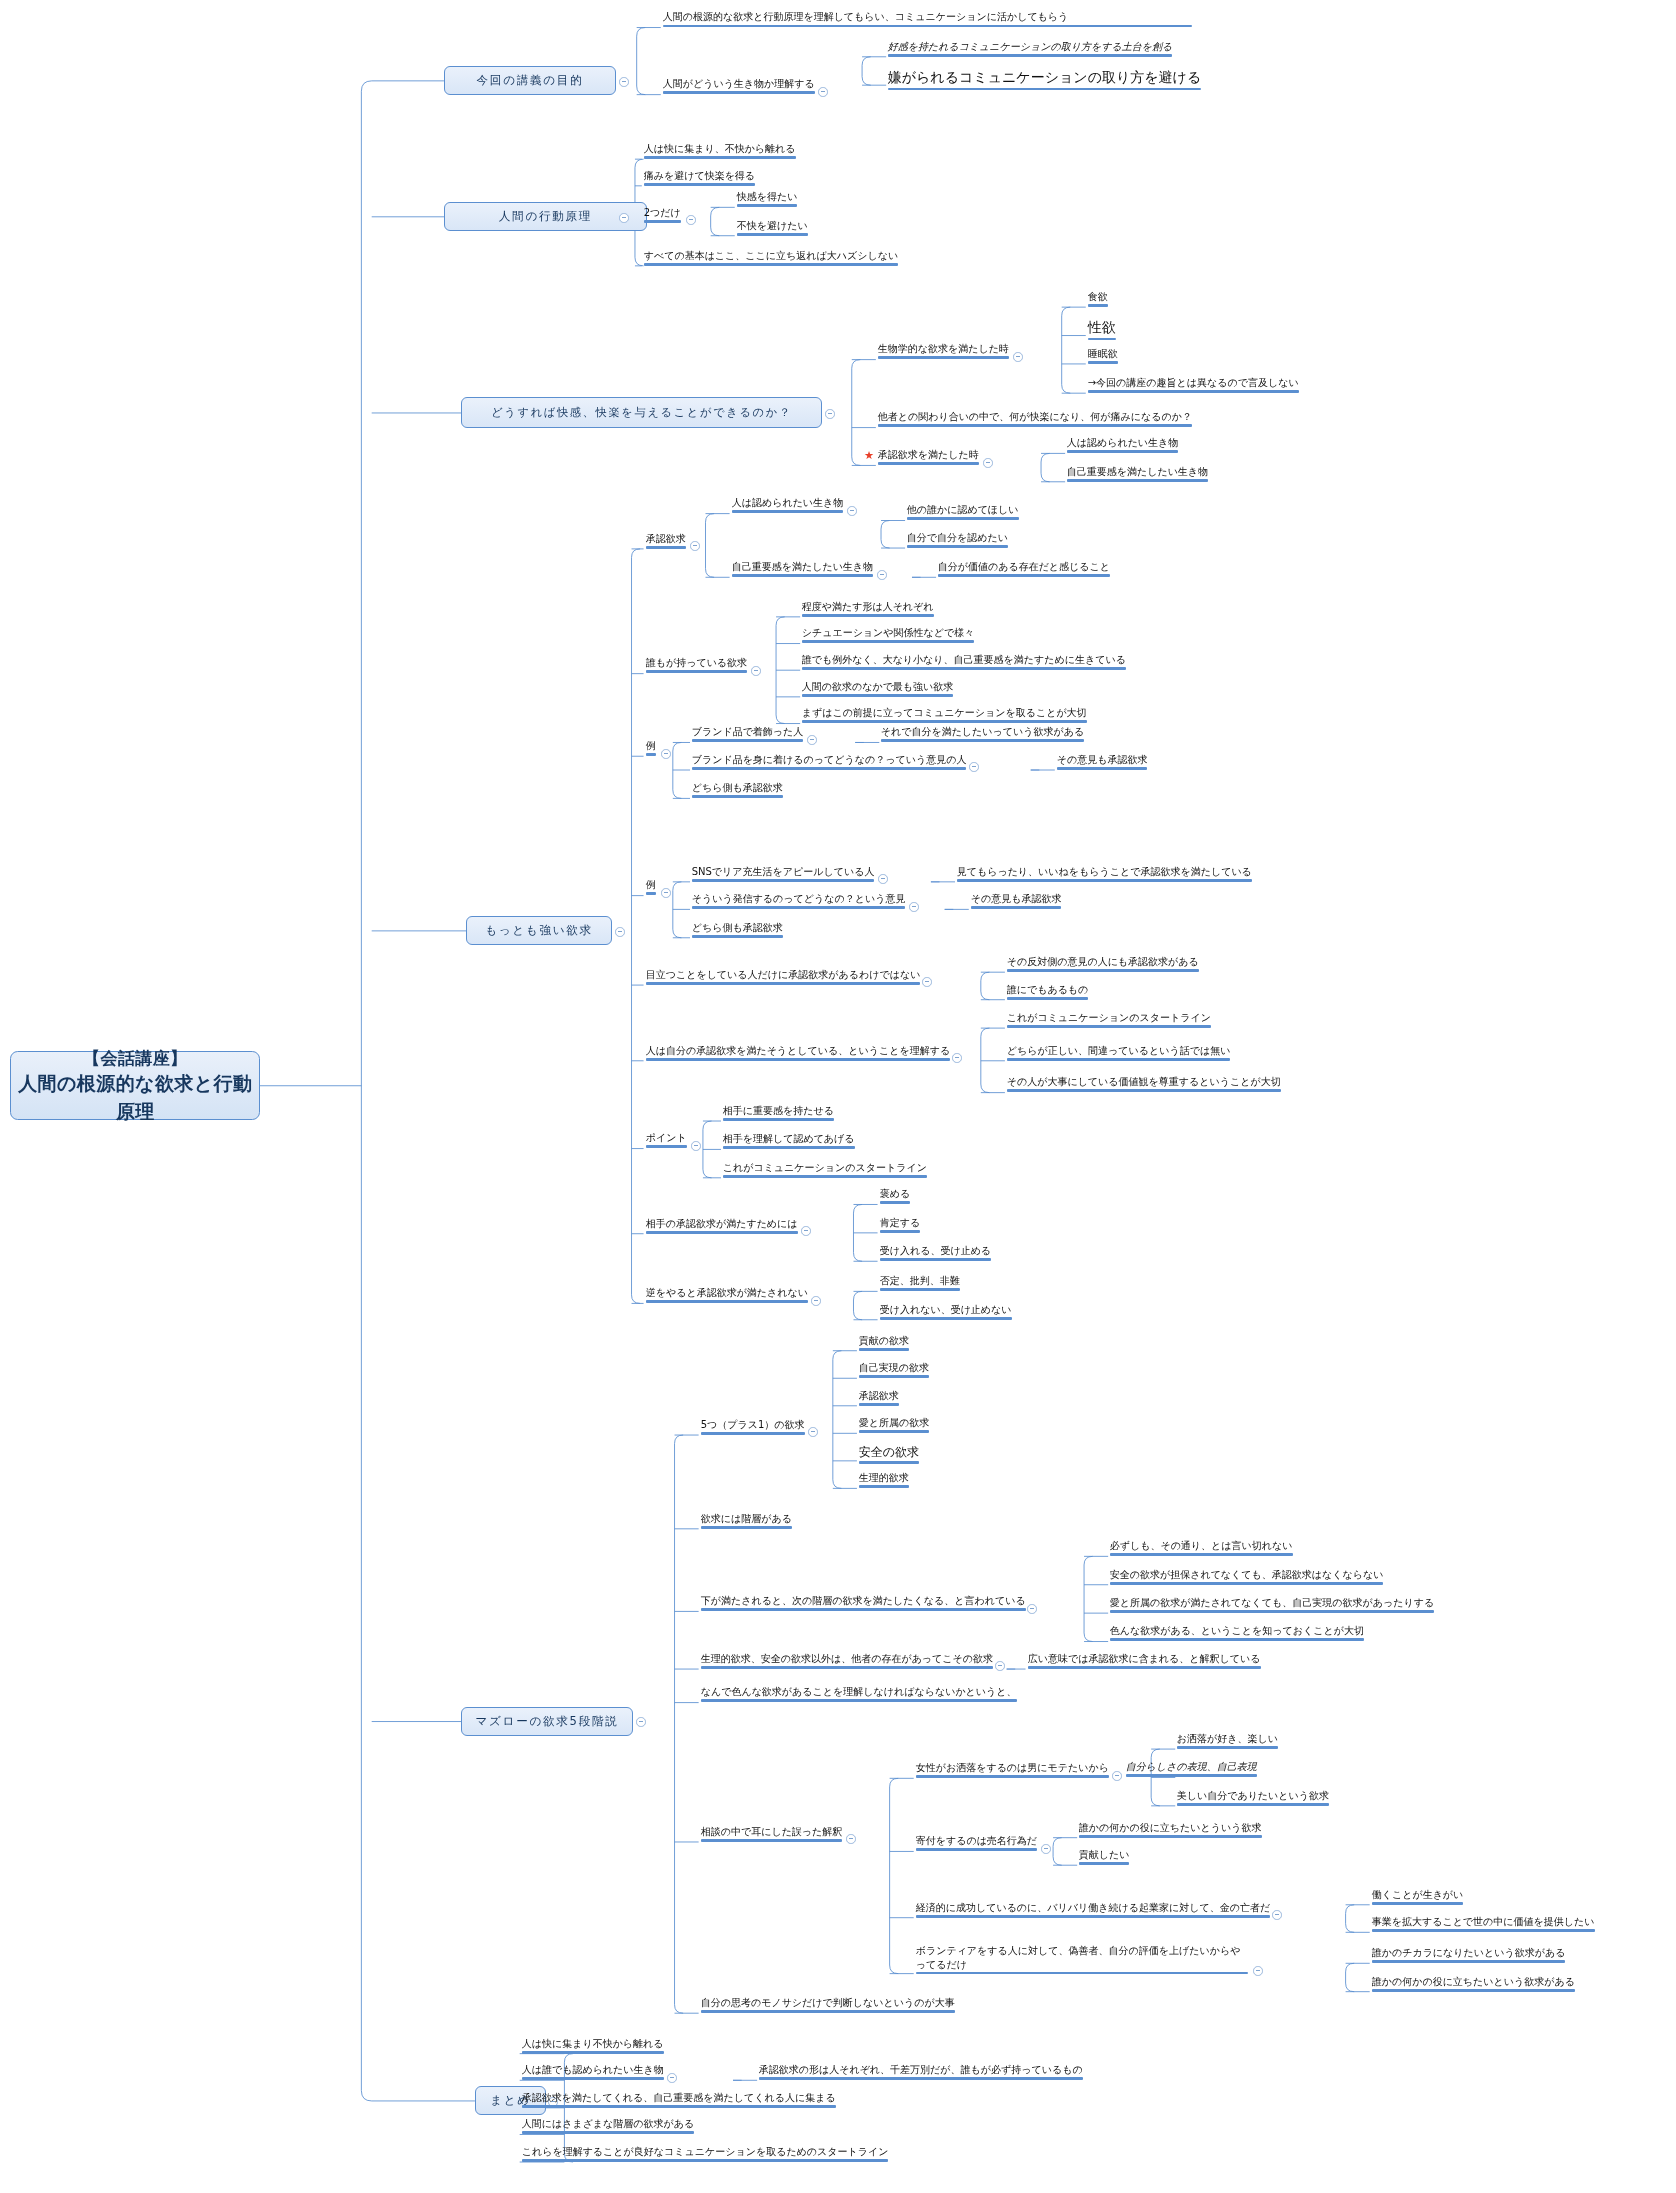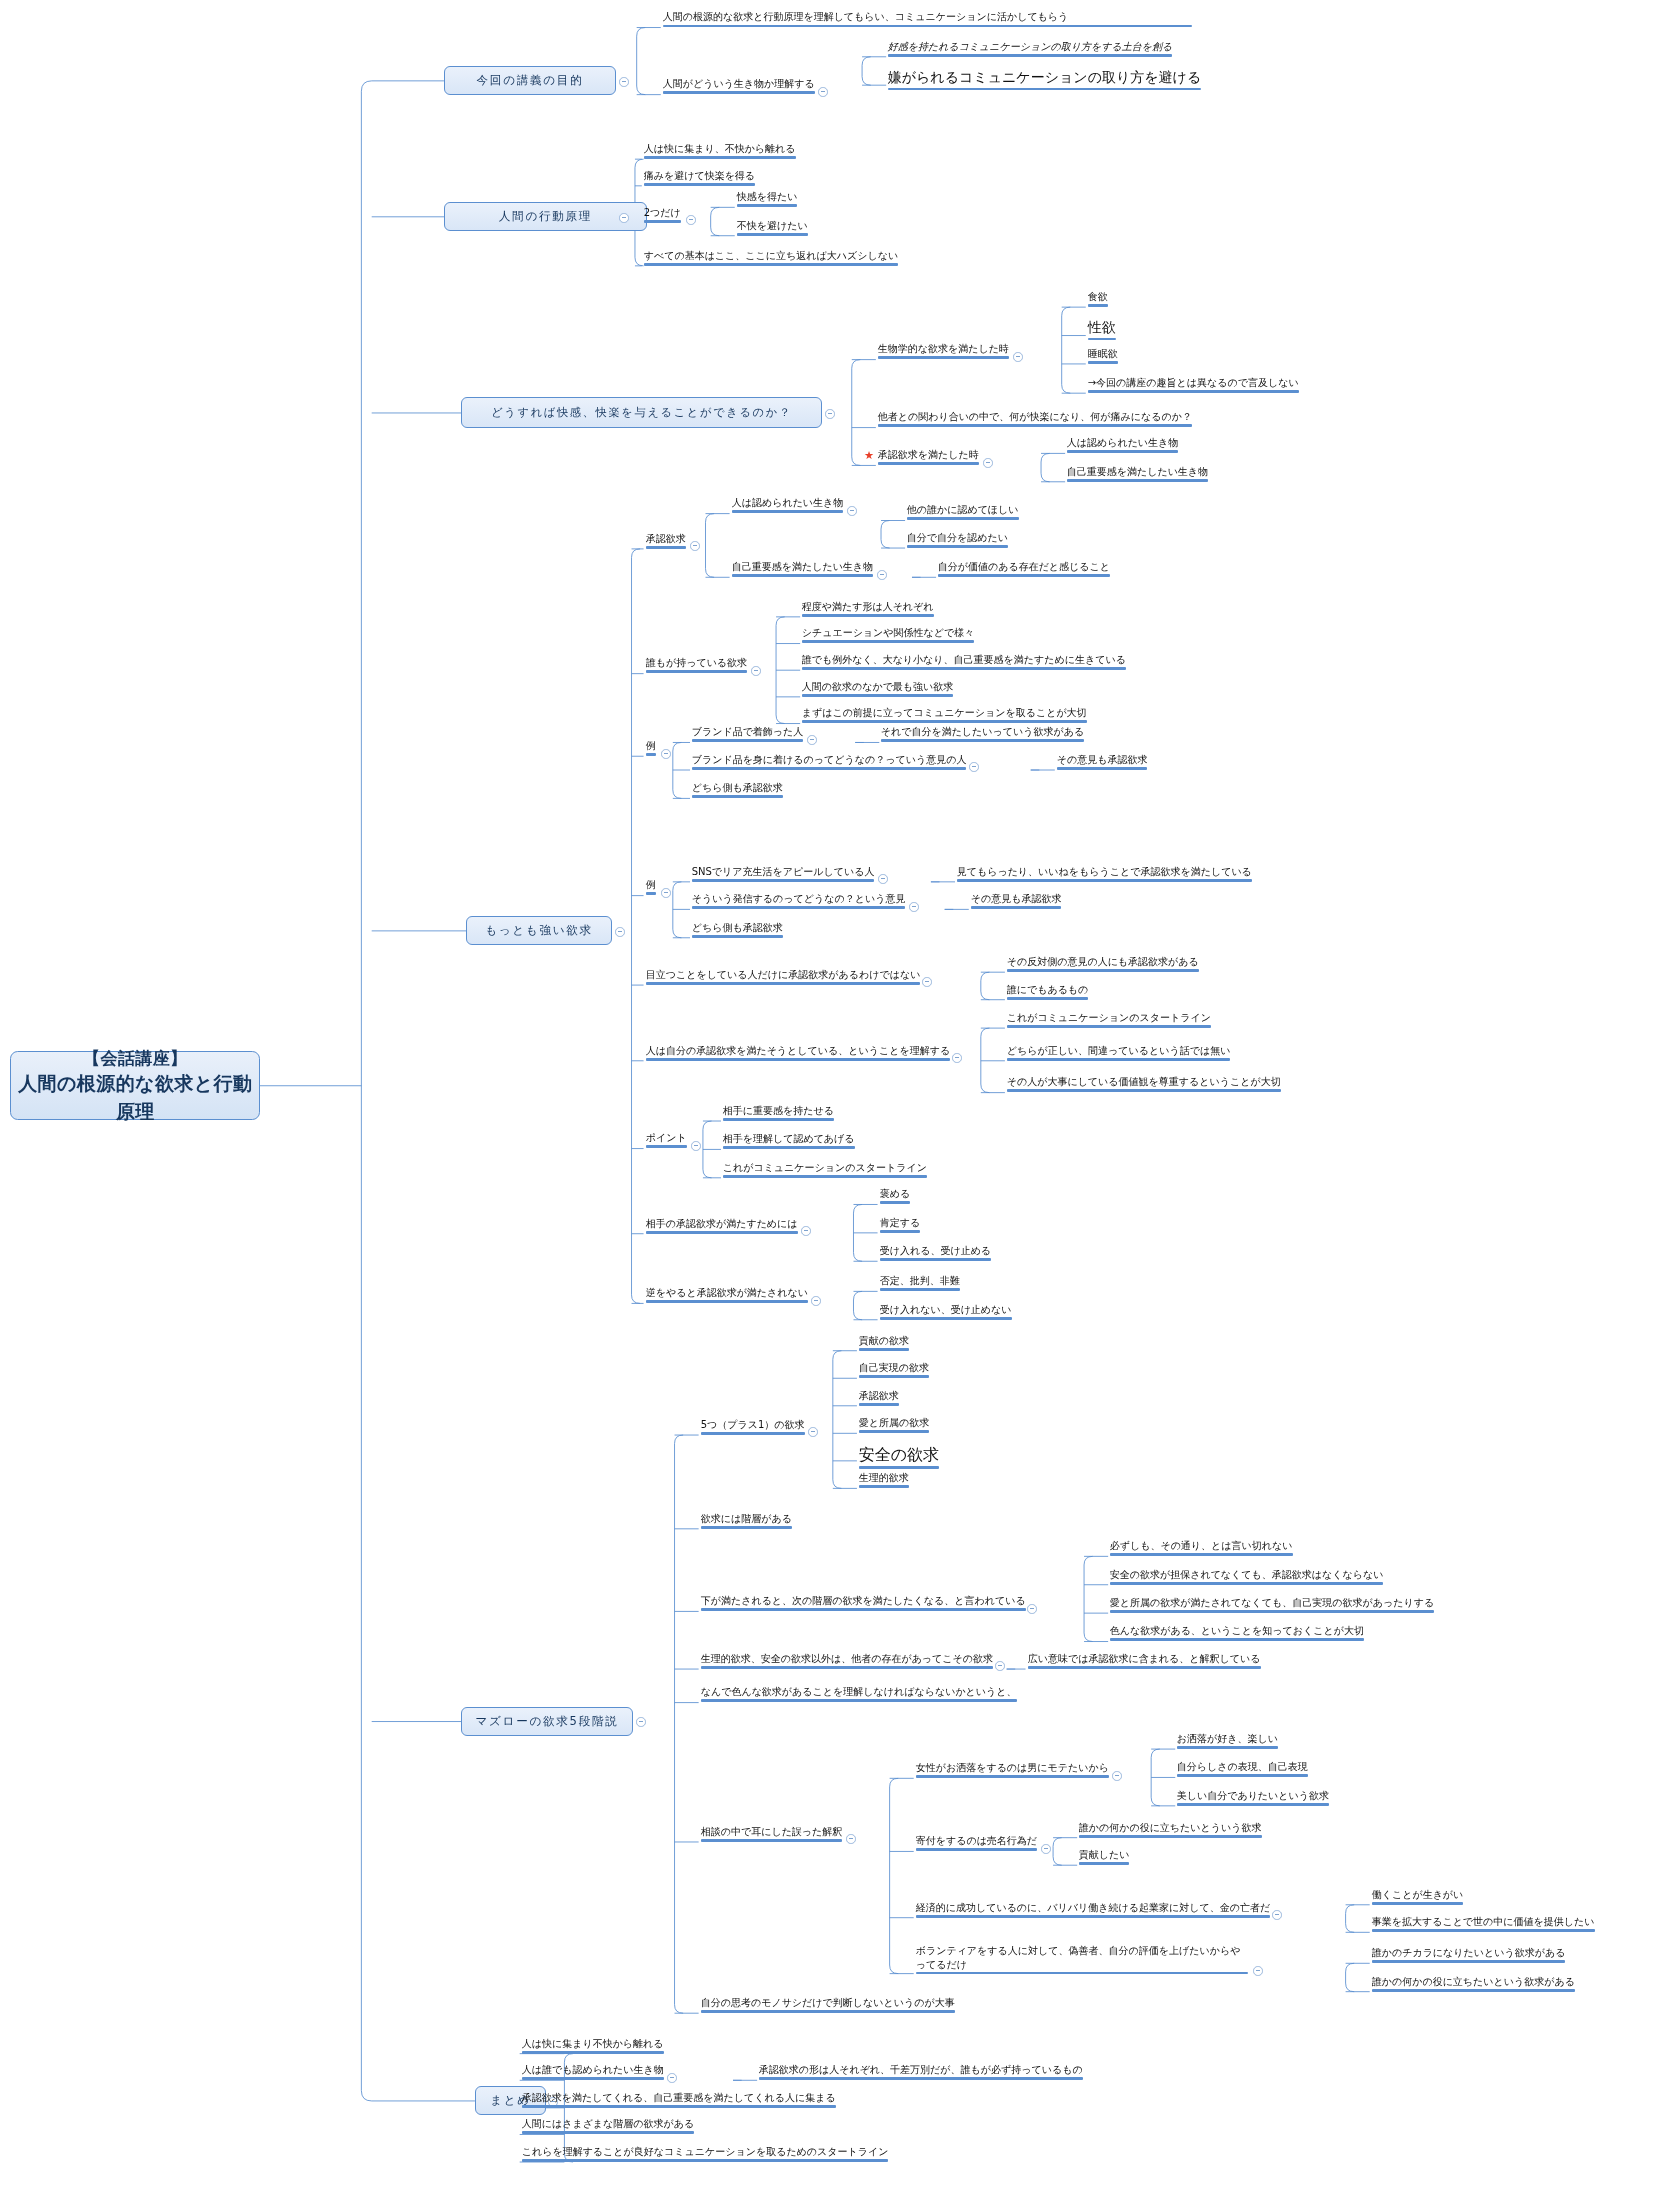--- a/index.html
+++ b/index.html
@@ -602,21 +602,21 @@
       <span class="bar"></span>
     </div>
     <div class="topic" style="left: 857px; top: 1389px; font-size: 10px;">
       <span class="txt">承認欲求</span>
       <span class="bar"></span>
     </div>
     <div class="topic" style="left: 857px; top: 1416px; font-size: 10px;">
       <span class="txt">愛と所属の欲求</span>
       <span class="bar"></span>
     </div>
-    <div class="topic" style="left: 857px; top: 1444px; font-size: 16px; text-align: center;">
+    <div class="topic" style="left: 857px; top: 1444px; font-size: 12px; text-align: center;">
       <span class="txt">安全の欲求</span>
       <span class="bar"></span>
     </div>
     <div class="topic" style="left: 857px; top: 1471px; font-size: 10px;">
       <span class="txt">生理的欲求</span>
       <span class="bar"></span>
     </div>
     <div class="knob" style="left: 1027px; top: 1604px;"></div>
     <div class="topic" style="left: 1108px; top: 1539px; font-size: 10px;">
       <span class="txt">必ずしも、その通り、とは言い切れない</span>
@@ -654,21 +654,21 @@
     </div>
     <div class="topic wrap" style="left: 914px; top: 1944px; font-size: 10px; width: 336px;">
       <span class="txt">ボランティアをする人に対して、偽善者、自分の評価を上げたいからやってるだけ</span>
       <span class="bar"></span>
     </div>
     <div class="knob" style="left: 1112px; top: 1771px;"></div>
     <div class="topic" style="left: 1175px; top: 1732px; font-size: 10px;">
       <span class="txt">お洒落が好き、楽しい</span>
       <span class="bar"></span>
     </div>
-    <div class="topic" style="left: 1175px; top: 1760px; font-size: 10px;">
+    <div class="topic" style="left: 1124px; top: 1760px; font-size: 10px; font-style: italic;">
       <span class="txt">自分らしさの表現、自己表現</span>
       <span class="bar"></span>
     </div>
     <div class="topic" style="left: 1175px; top: 1789px; font-size: 10px;">
       <span class="txt">美しい自分でありたいという欲求</span>
       <span class="bar"></span>
     </div>
     <div class="knob" style="left: 1041px; top: 1844px;"></div>
     <div class="topic" style="left: 1077px; top: 1821px; font-size: 10px;">
       <span class="txt">誰かの何かの役に立ちたいとういう欲求</span>

